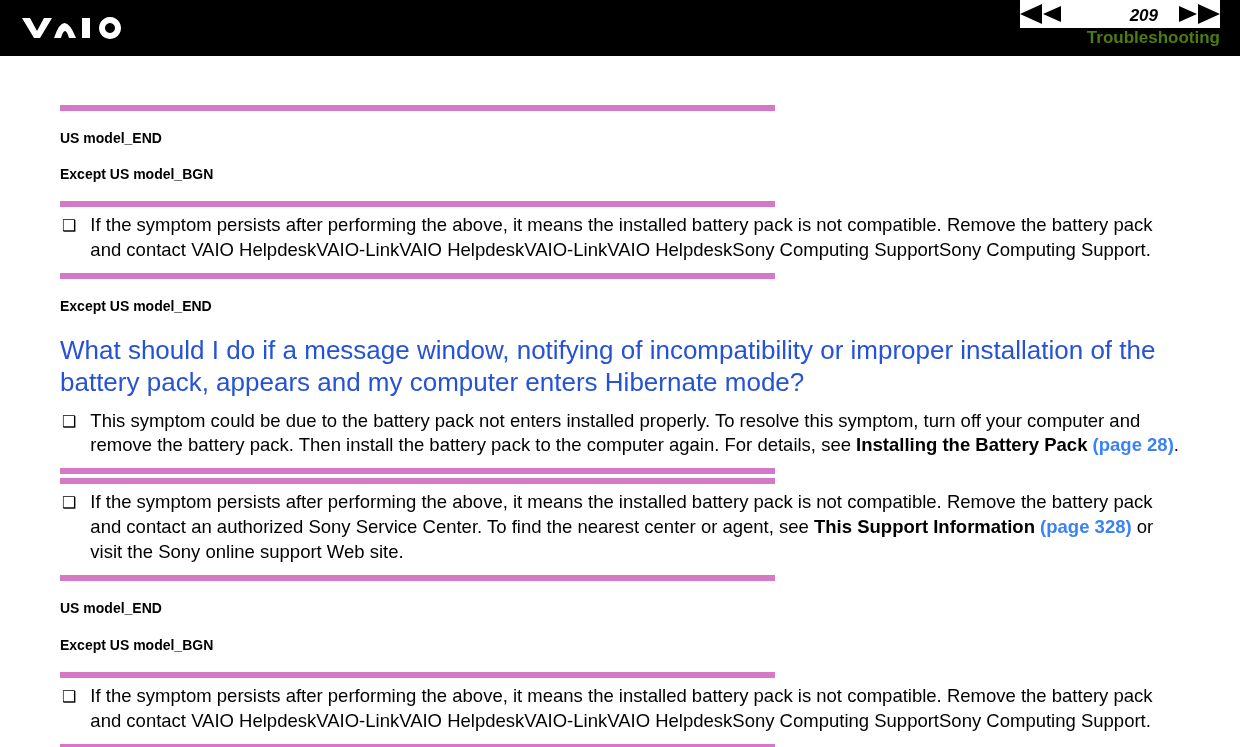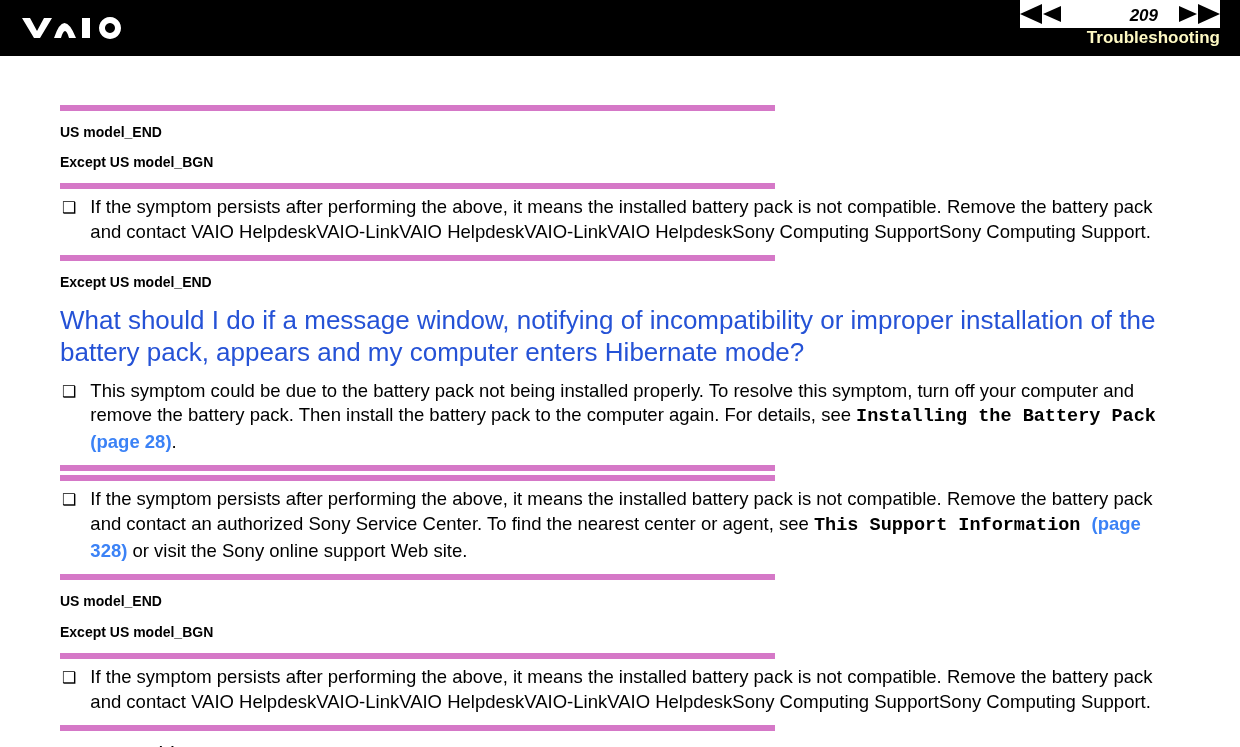--- a/index.html
+++ b/index.html
@@ -46,38 +46,38 @@
       top: 0;
       right: 20px;
       width: 200px;
       height: 28px;
       background: #fff;
     }
     .section-title {
       position: absolute;
       right: 20px;
       top: 28px;
-      color: #fef9c3;
+      color: #4d7c0f;
       font-weight: bold;
       font-size: 17px;
     }
     .content {
       padding: 45px 60px 20px 60px;
     }
     .pink-bar {
       height: 6px;
       background: #d578c7;
       width: 715px;
       margin: 4px 0;
     }
     .tag-label {
       font-size: 14px;
       font-weight: bold;
       line-height: 1.3;
-      margin: 12px 0;
+      margin: 18px 0;
     }
     .bullet-item {
       display: flex;
       margin: 6px 0 10px 0;
       font-size: 18.5px;
       line-height: 1.35;
     }
     .bullet-item .marker {
       margin-right: 14px;
       margin-left: 2px;
@@ -85,21 +85,21 @@
       margin-top: 2px;
     }
     .bullet-item .text { flex: 1; }
     .heading-blue {
       color: #2552d6;
       font-size: 26px;
       font-weight: normal;
       line-height: 1.25;
       margin: 6px 0 10px 0;
     }
-    .bold { font-weight: bold; font-family: Liberation Mono, monospace; }
+    .bold { font-weight: bold; }
     .link-blue { color: #3b82f6; font-weight: bold; }
   </style>
 </head>
 <body>
 
 <div class="header">
   <div class="logo">
     <svg width="140" height="28" viewBox="0 0 140 28">
       <path d="M 2 4 L 14 24 L 20 24 L 32 4 L 24 4 L 17 17 L 10 4 Z"></path>
       <path d="M 34 24 Q 44 -6 56 24 L 49 24 Q 45 10 41 24 Z"></path>
@@ -134,21 +134,21 @@
   </div>
 
   <div class="pink-bar"></div>
   <div class="tag-label">Except US model_END</div>
 
   <h2 class="heading-blue">What should I do if a message window, notifying of incompatibility or improper installation of the battery pack, appears and my computer enters Hibernate mode?</h2>
 
   <div class="bullet-item">
     <span class="marker">❑</span>
     <span class="text">
-      <span>This symptom could be due to the battery pack not being installed properly. To resolve this symptom, turn off your computer and remove the battery pack. Then install the battery pack to the computer again. For details, see </span><span class="bold">Installing the Battery Pack </span><span class="link-blue">(page 28)</span><span>.</span>
+      <span>This symptom could be due to the battery pack not enters installed properly. To resolve this symptom, turn off your computer and remove the battery pack. Then install the battery pack to the computer again. For details, see </span><span class="bold">Installing the Battery Pack </span><span class="link-blue">(page 28)</span><span>.</span>
     </span>
   </div>
 
   <div class="pink-bar"></div>
   <div class="pink-bar"></div>
 
   <div class="bullet-item">
     <span class="marker">❑</span>
     <span class="text">
       <span>If the symptom persists after performing the above, it means the installed battery pack is not compatible. Remove the battery pack and contact an authorized Sony Service Center. To find the nearest center or agent, see </span><span class="bold">This Support Information </span><span class="link-blue">(page 328)</span><span> or visit the Sony online support Web site.</span>

